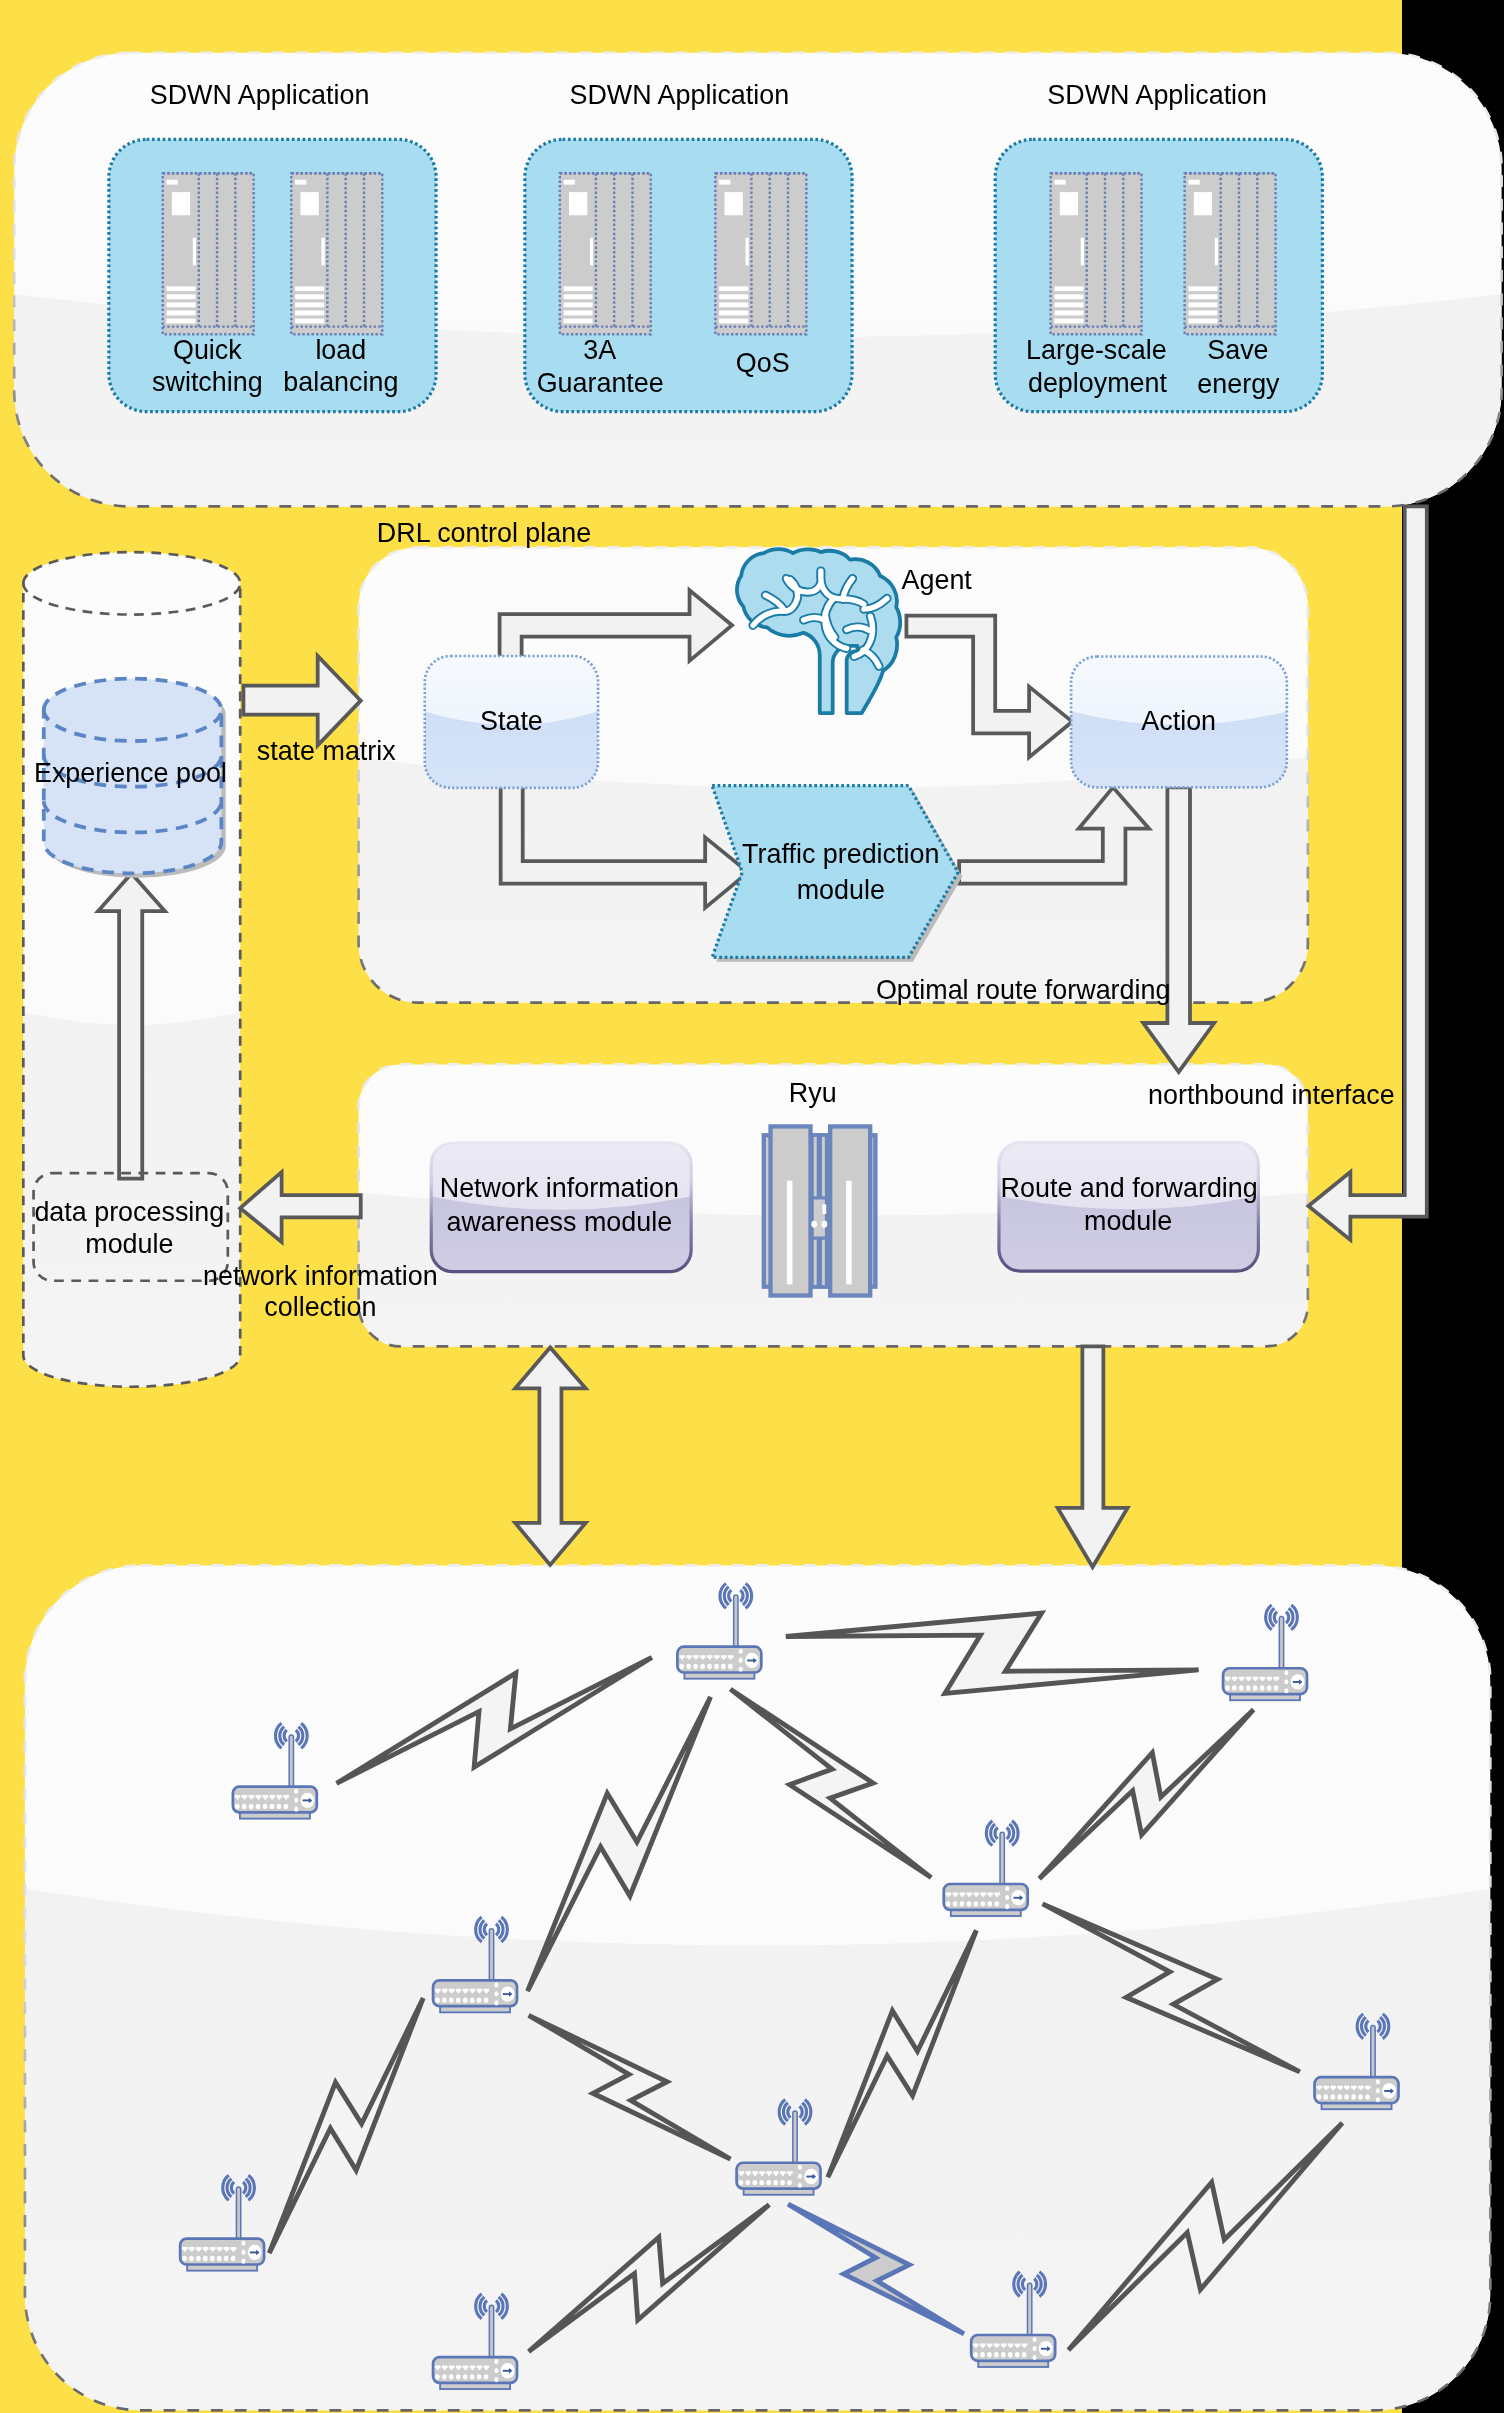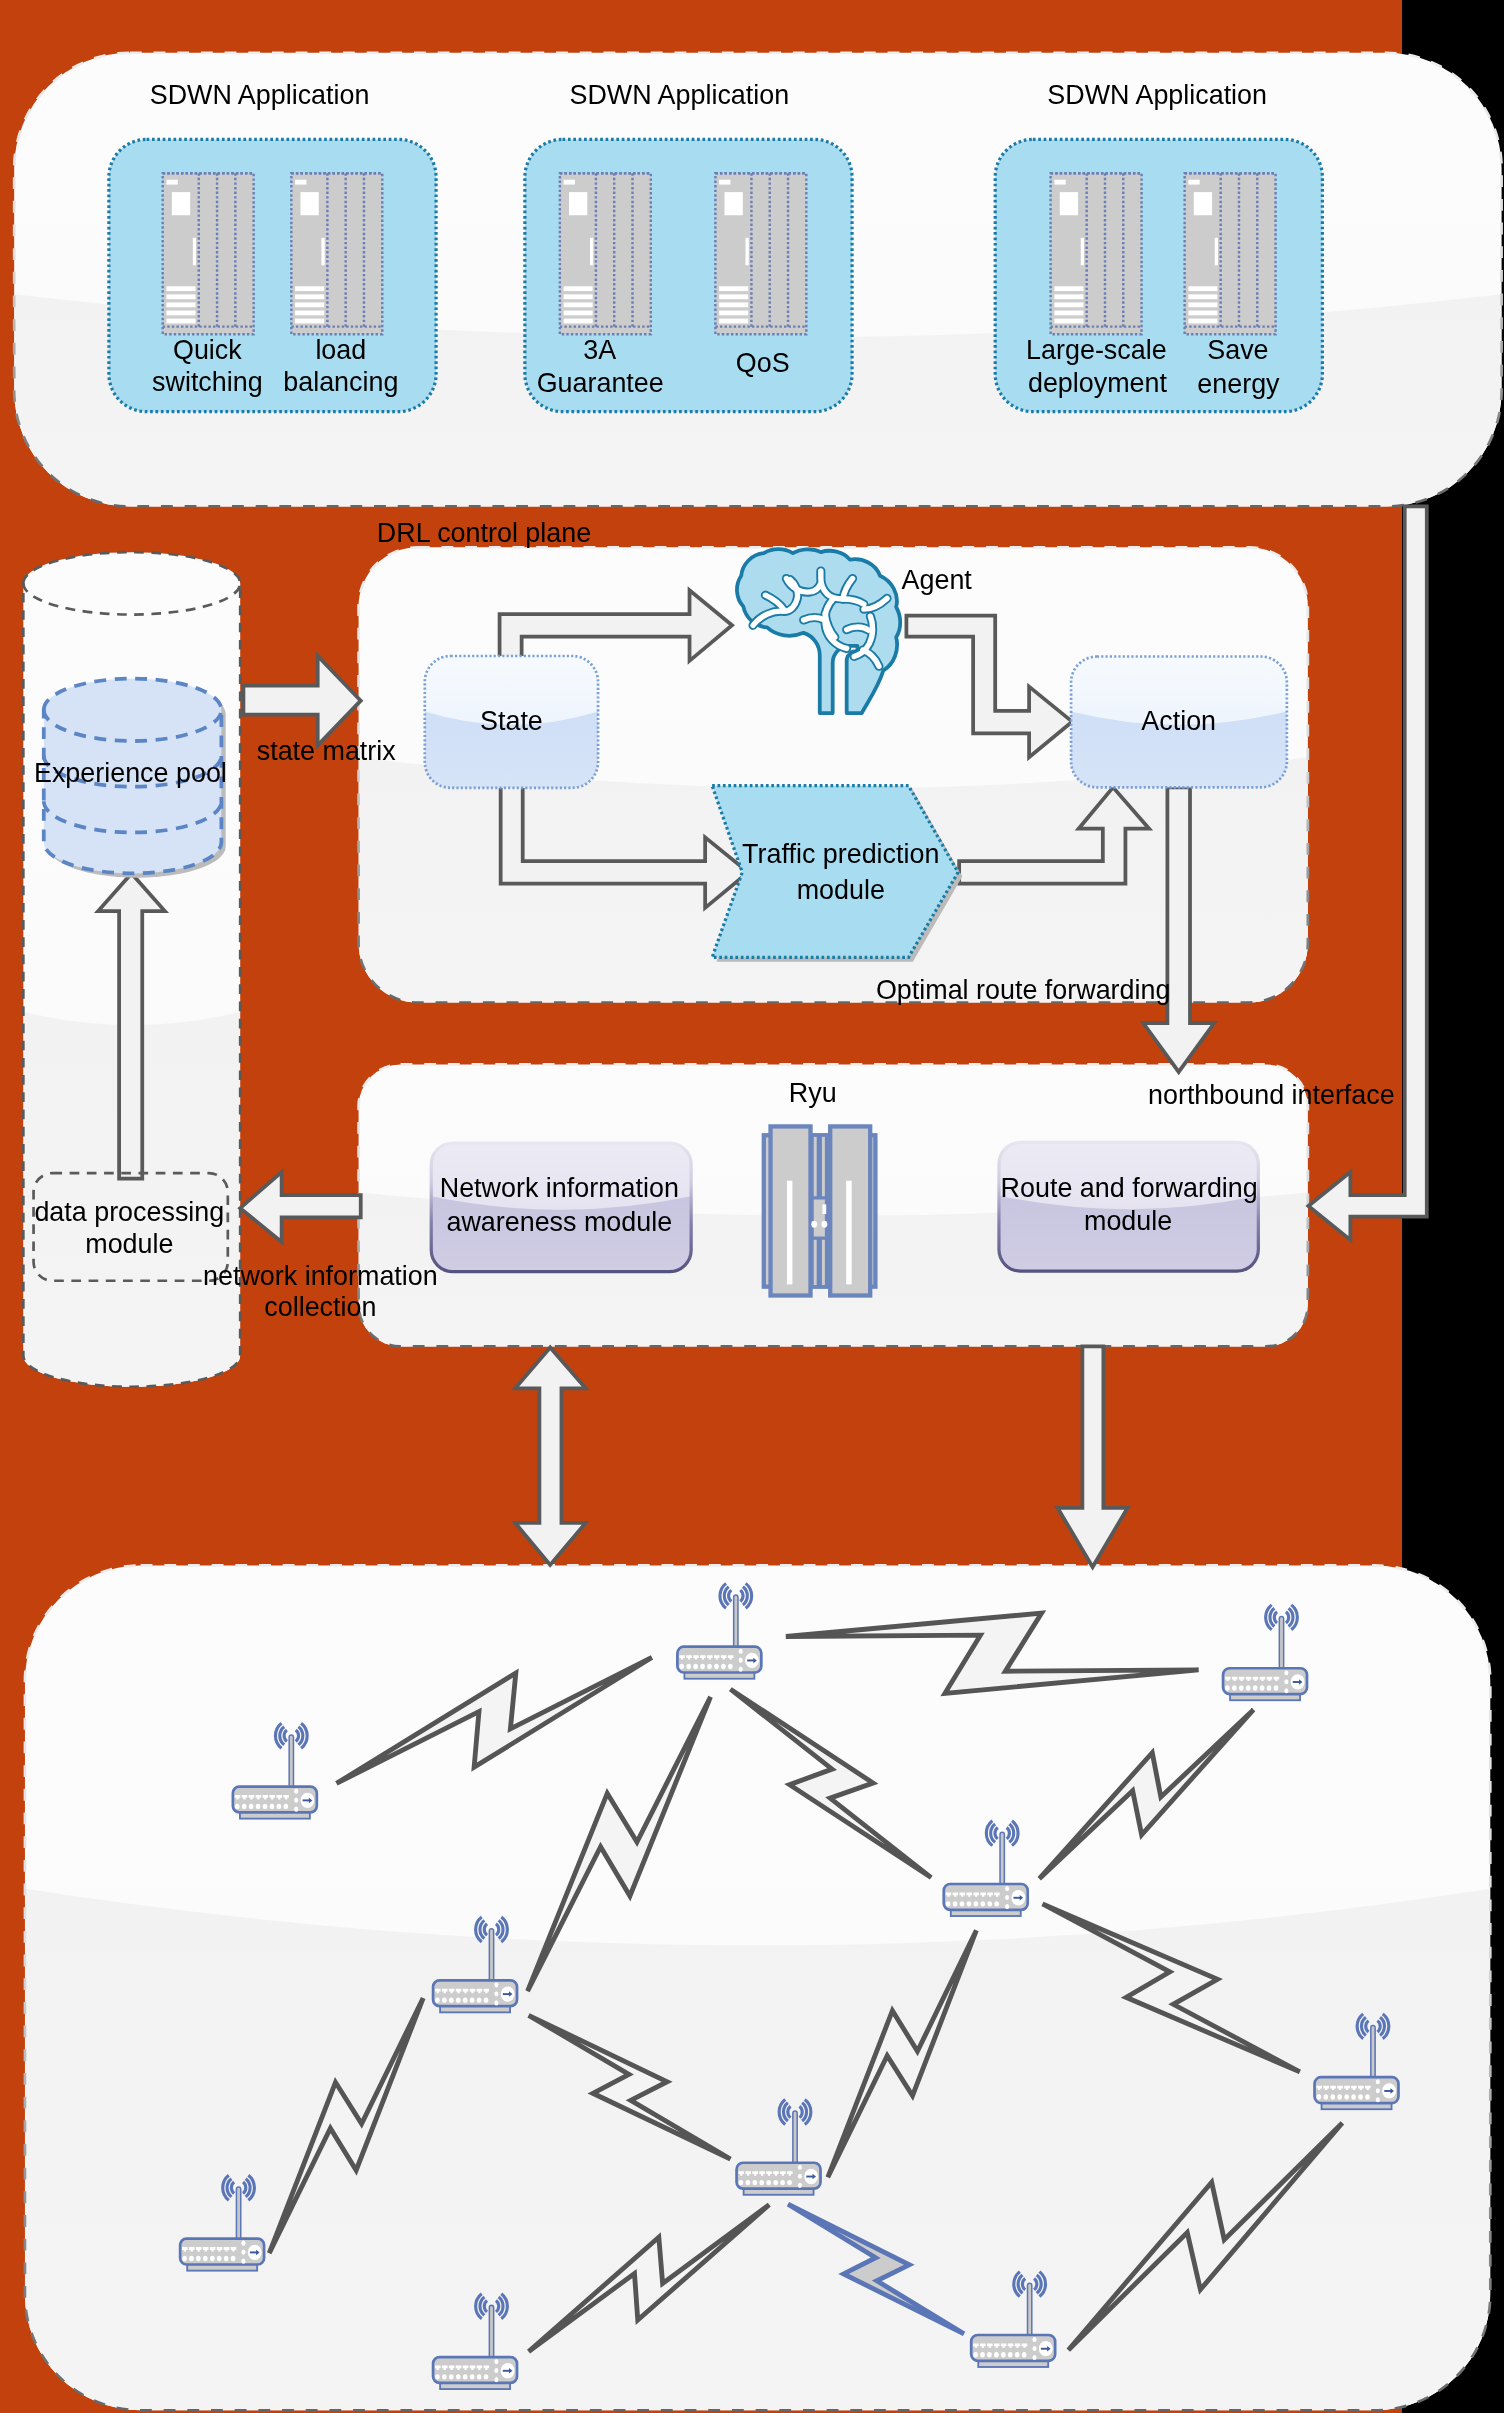--- a/index.html
+++ b/index.html
@@ -1,17 +1,17 @@
 <!DOCTYPE html>
 <html style="font-size:8.6px"><head>
 <meta charset="utf-8">
 <style>
   html,body{margin:0;padding:0;background:#000;}
   body{width:1505px;height:2413px;overflow:hidden;font-family:"Liberation Sans",sans-serif;}
-  #stage{position:relative;width:1402px;height:2413px;background:#c2410c;}
+  #stage{position:relative;width:1402px;height:2413px;background:#fde047;}
   svg{display:block;}
   text{font-family:"Liberation Sans",sans-serif;fill:#000;}
 </style>
 </head>
 <body>
 
 <div id="stage">
   <svg id="root" width="1505" height="2413" viewBox="0 0 2796 4484" xmlns="http://www.w3.org/2000/svg">
     <defs>
       <linearGradient id="borderGrad" x1="0" y1="0" x2="0" y2="1">

